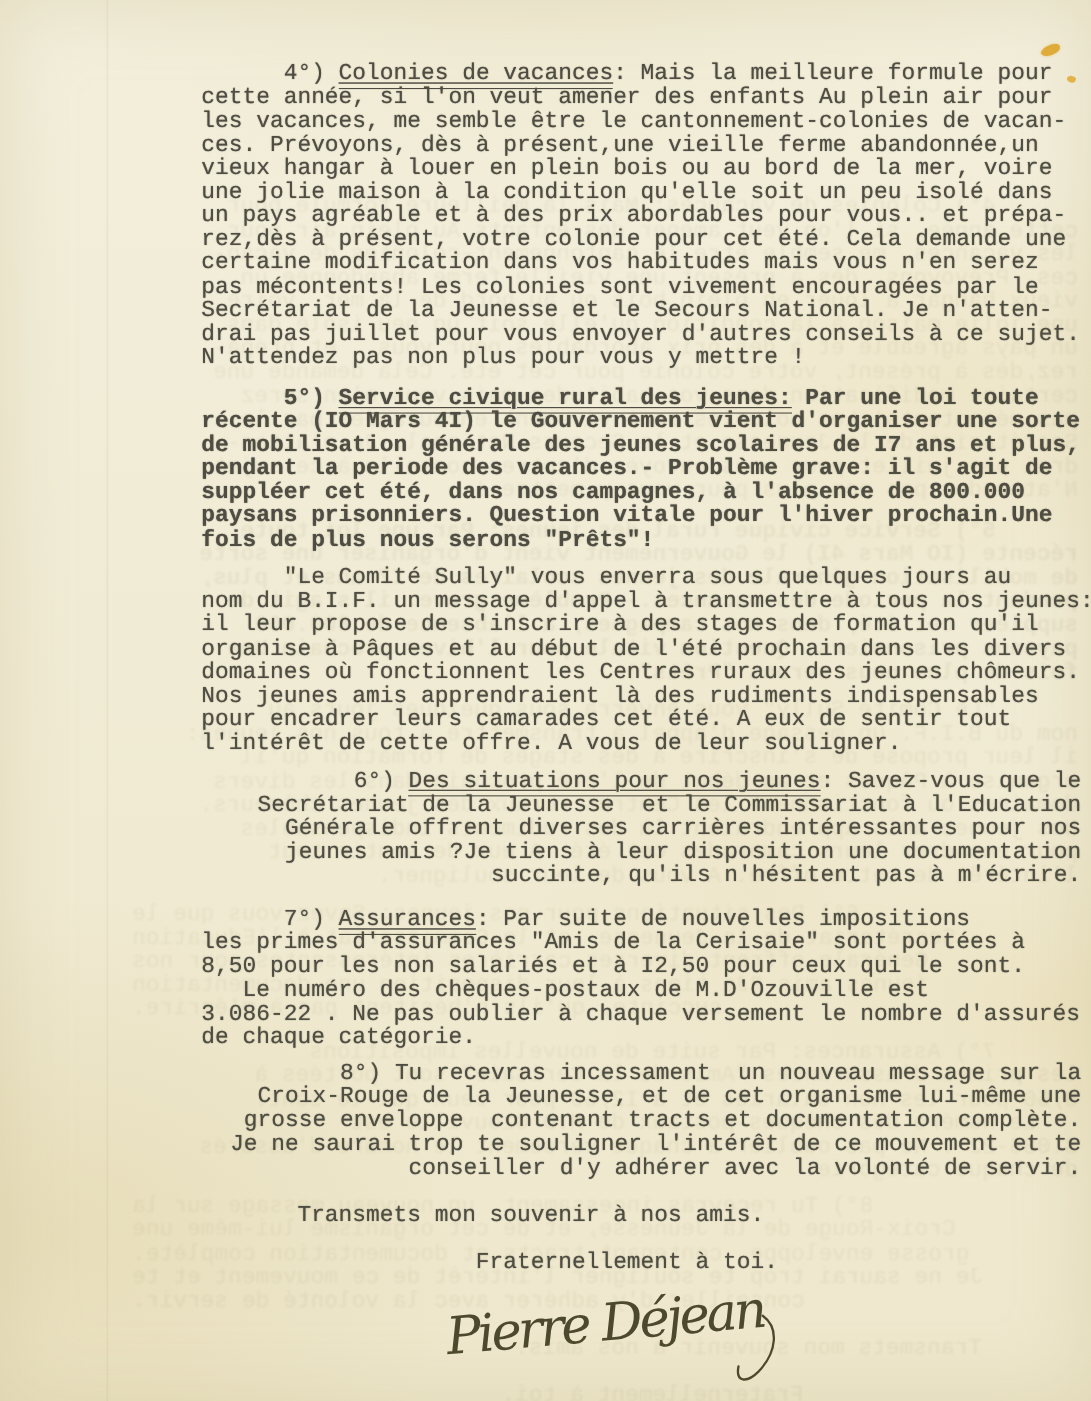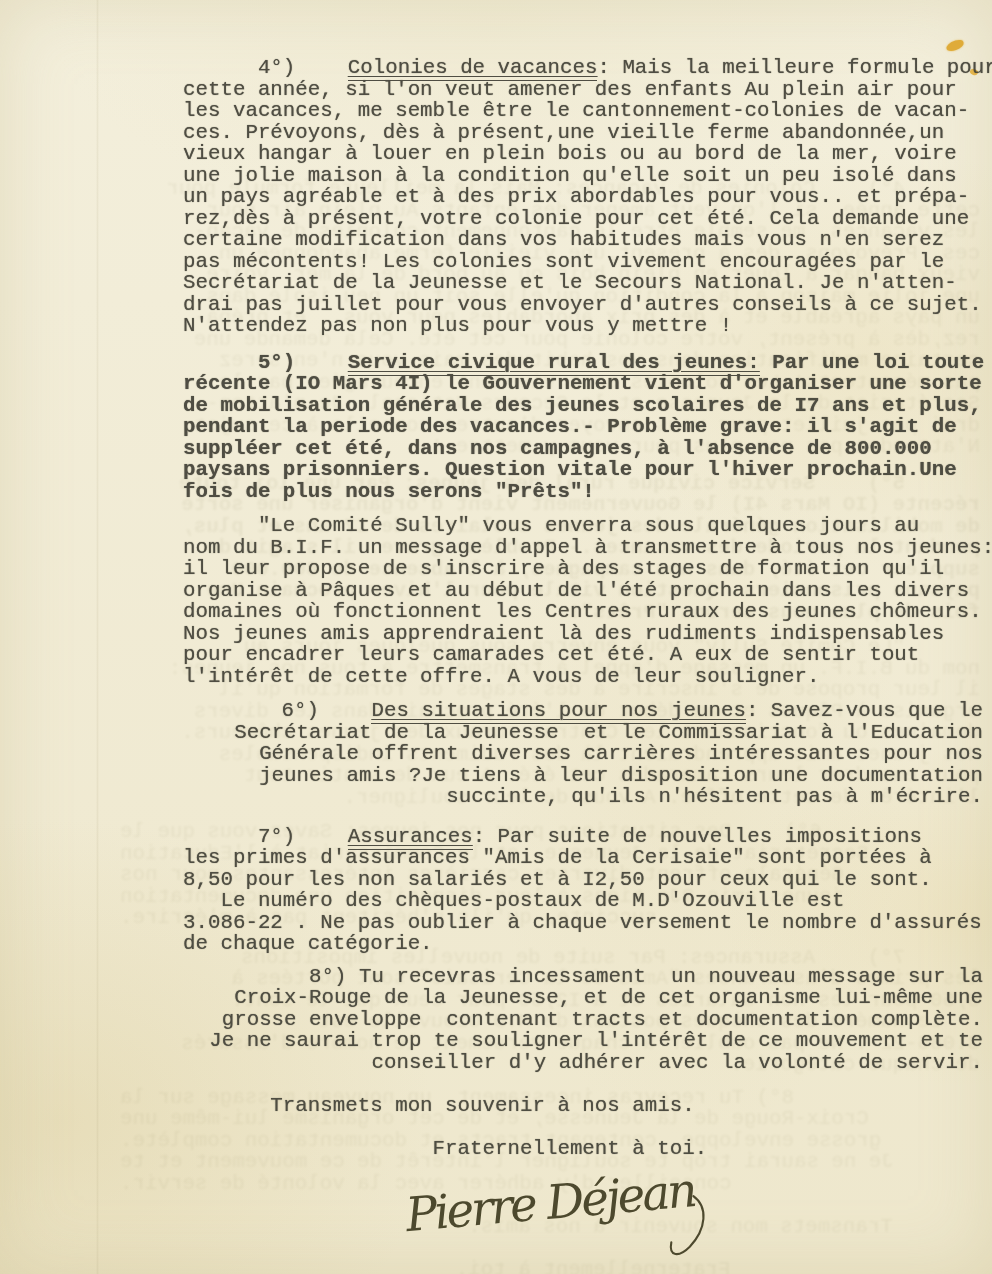--- a/index.html
+++ b/index.html
@@ -44,21 +44,20 @@
     filter:blur(.22px);
     opacity:.94;
   }
   .line{height:21.5px;}
   .useg{
     text-decoration:underline;
     text-decoration-thickness:1.3px;
     text-underline-offset:3px;
     border-bottom:1.3px solid currentColor;
     padding-bottom:1px;
-    margin-left:40px;
   }
   .sec-s4{margin-top:0;}
   .sec-s5{margin-top:15px;font-weight:bold;}
   .sec-sully{margin-top:13px;}
   .sec-s6{margin-top:13px;text-align:right;}
   .sec-s7{margin-top:18px;}
   .sec-s8{margin-top:11px;text-align:right;}
   .sec-closing{margin-top:22px;font-family:Liberation Mono, monospace;}
   .sec-valediction{margin-top:21px;}
   

